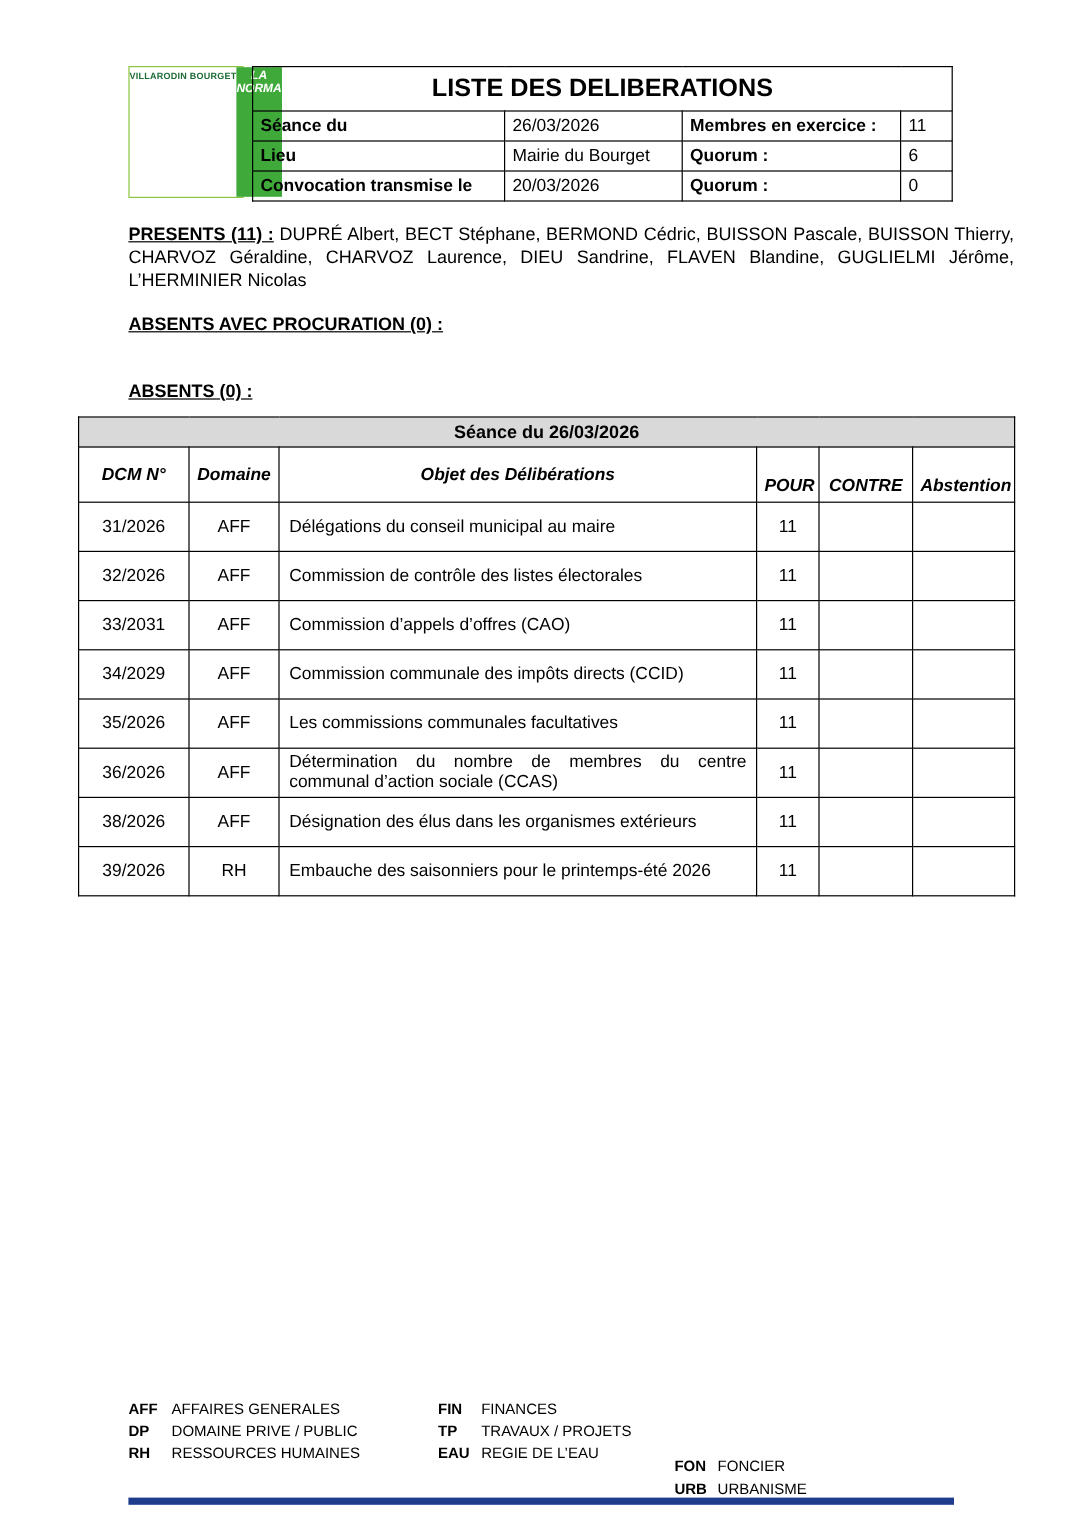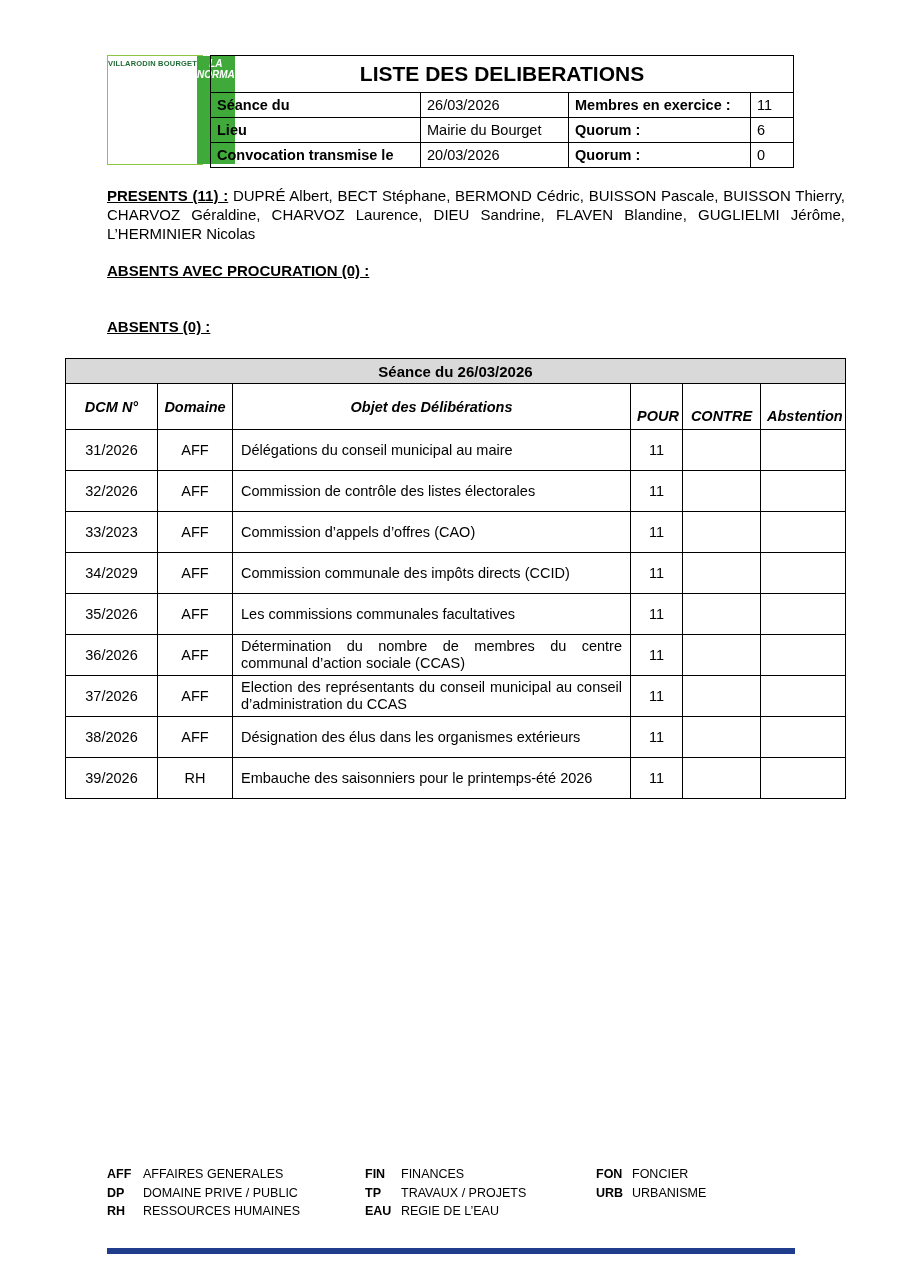--- a/index.html
+++ b/index.html
@@ -20,35 +20,35 @@
   .header-table .lbl { font-weight:bold;margin-left:44px; }
 
   
   .presents { position:absolute; top:186px; left:107px; width:738px; font-size:15px; line-height:19px; text-align:justify; }
   .bold-ul { font-weight:bold; text-decoration:underline; }
   .heading-line { position:absolute; left:107px; font-size:15px; font-weight:bold; text-decoration:underline; }
   .procuration { top:262px; }
   .absents { top:318px; }
 
   
-  .delib-table { position:absolute; top:358px; left:65px; width:780px; border-collapse:collapse; table-layout:fixed; }
+  .delib-table { position:absolute; top:347px; left:65px; width:780px; border-collapse:collapse; table-layout:fixed; }
   .delib-table td { border:1px solid #000; font-size:14.5px; vertical-align:middle; padding:3px 6px; }
   .delib-table .caption-cell { background:#d9d9d9; font-weight:bold; text-align:center; font-size:15px; height:25px; padding:2px; }
   .delib-table .col-head { font-weight:bold; font-style:italic; text-align:center; height:46px; }
   .delib-table .col-head.low { vertical-align:bottom; padding-bottom:5px;margin-top:24px; }
   .delib-table .data-row td { height:41px; }
   .delib-table .c { text-align:center; }
   .delib-table .objet { text-align:justify; padding:3px 8px; line-height:17px; }
 
   
   .legend { position:absolute; top:1165px; left:107px; width:720px; height:60px; font-size:12.5px; }
   .legend-col { position:absolute; top:0; }
   .legend-col1 { left:0; }
   .legend-col2 { left:258px; }
-  .legend-col3 { left:489px; }
+  .legend-col3 { left:455px;margin-top:48px; }
   .legend-item { line-height:18.5px; white-space:nowrap; }
   .legend-code { display:inline-block; width:36px; font-weight:bold; }
 
   
   .footer-bar { position:absolute; top:1248px; left:107px; width:688px; height:6px; background:#1f3d8c; }
 </style>
 </head>
 <body>
 
 <div class="page">
@@ -139,21 +139,21 @@
       </tr>
       <tr class="data-row">
         <td class="c">32/2026</td>
         <td class="c">AFF</td>
         <td class="objet">Commission de contrôle des listes électorales</td>
         <td class="c">11</td>
         <td class="c"></td>
         <td class="c"></td>
       </tr>
       <tr class="data-row">
-        <td class="c">33/2023</td>
+        <td class="c">33/2031</td>
         <td class="c">AFF</td>
         <td class="objet">Commission d’appels d’offres (CAO)</td>
         <td class="c">11</td>
         <td class="c"></td>
         <td class="c"></td>
       </tr>
       <tr class="data-row">
         <td class="c">34/2029</td>
         <td class="c">AFF</td>
         <td class="objet">Commission communale des impôts directs (CCID)</td>
@@ -166,28 +166,20 @@
         <td class="c">AFF</td>
         <td class="objet">Les commissions communales facultatives</td>
         <td class="c">11</td>
         <td class="c"></td>
         <td class="c"></td>
       </tr>
       <tr class="data-row">
         <td class="c">36/2026</td>
         <td class="c">AFF</td>
         <td class="objet">Détermination du nombre de membres du centre communal d’action sociale (CCAS)</td>
-        <td class="c">11</td>
-        <td class="c"></td>
-        <td class="c"></td>
-      </tr>
-      <tr class="data-row">
-        <td class="c">37/2026</td>
-        <td class="c">AFF</td>
-        <td class="objet">Election des représentants du conseil municipal au conseil d’administration du CCAS</td>
         <td class="c">11</td>
         <td class="c"></td>
         <td class="c"></td>
       </tr>
       <tr class="data-row">
         <td class="c">38/2026</td>
         <td class="c">AFF</td>
         <td class="objet">Désignation des élus dans les organismes extérieurs</td>
         <td class="c">11</td>
         <td class="c"></td>

